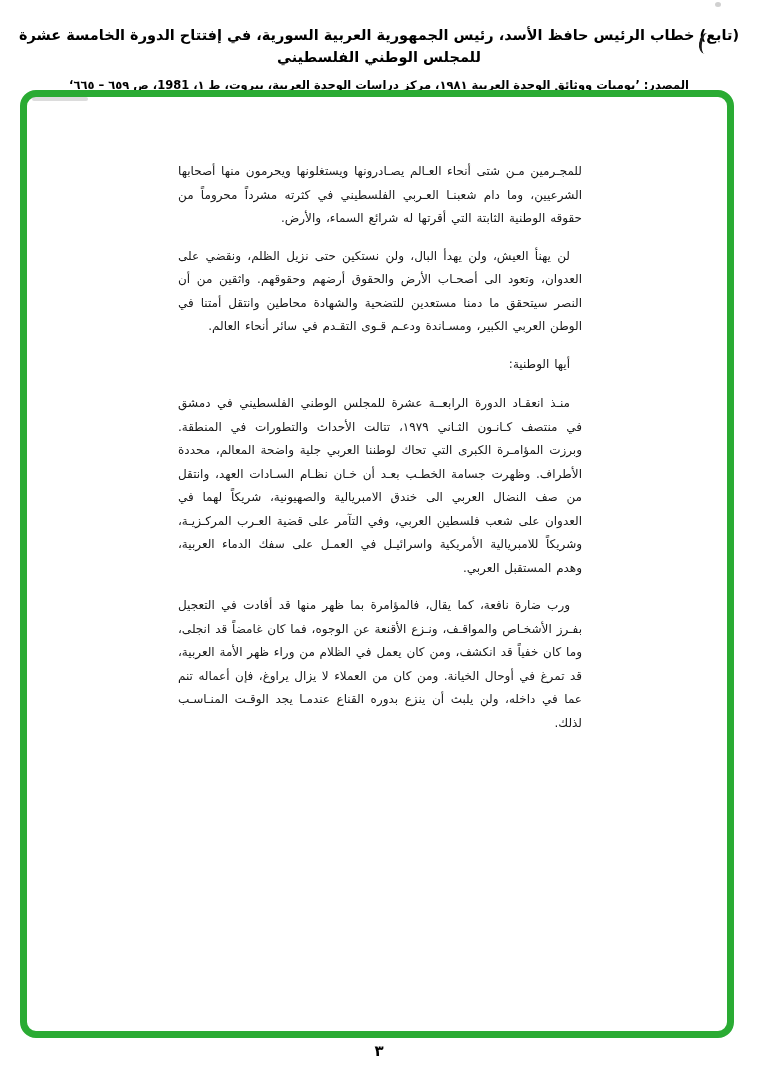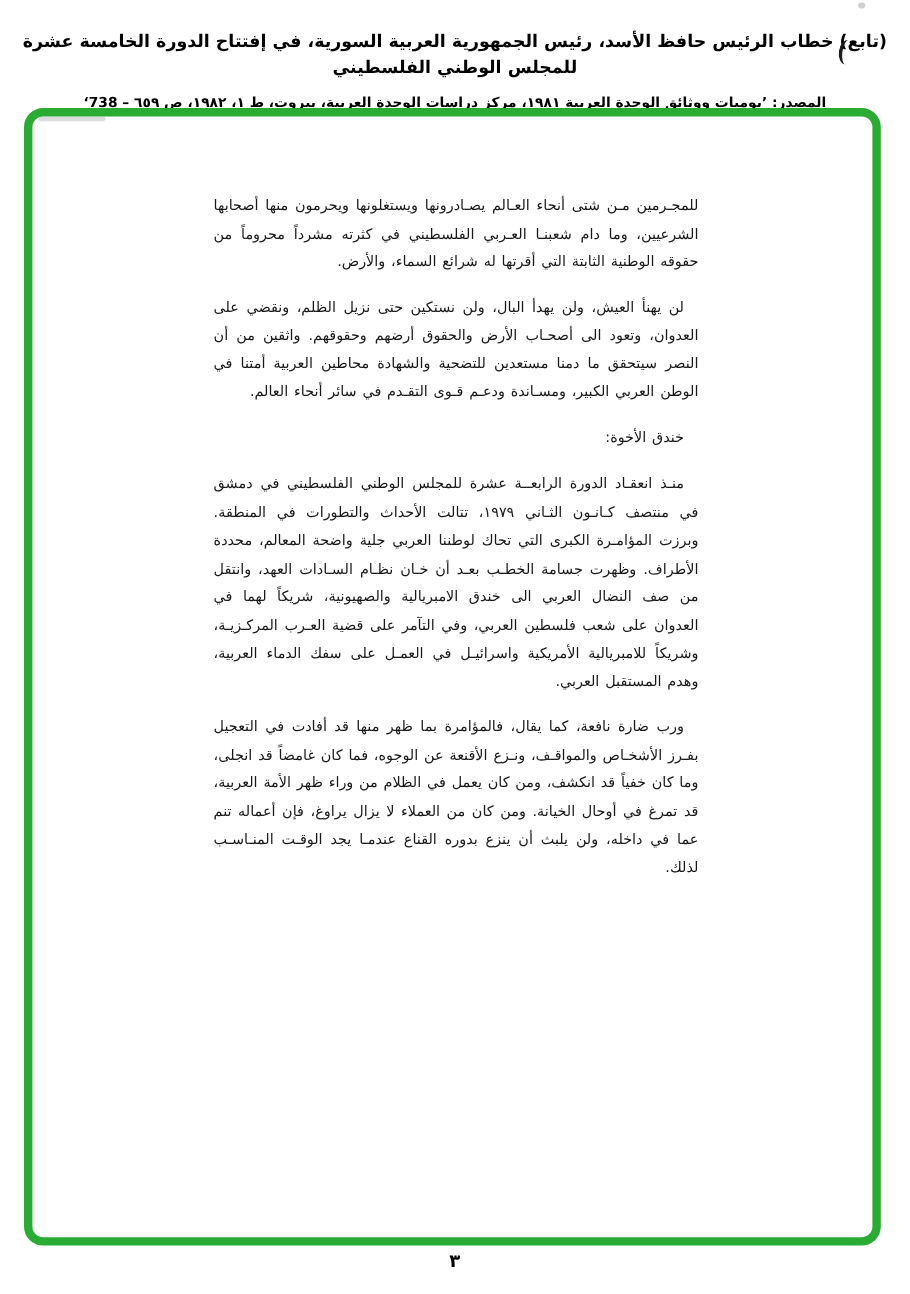--- a/index.html
+++ b/index.html
@@ -126,32 +126,32 @@
     border-radius: 50%;
   }
 </style>
 </head>
 <body>
 
 <div class="page">
 
   <div class="header">
     <div class="header-line1">(تابع) خطاب الرئيس حافظ الأسد، رئيس الجمهورية العربية السورية، في إفتتاح الدورة الخامسة عشرة للمجلس الوطني الفلسطيني</div>
-    <div class="header-line2">المصدر: ’يوميات ووثائق الوحدة العربية ١٩٨١، مركز دراسات الوحدة العربية، بيروت، ط ١، ١٩٨٢، ص ٦٥٩ – 738‘</div>
+    <div class="header-line2">المصدر: ’يوميات ووثائق الوحدة العربية ١٩٨١، مركز دراسات الوحدة العربية، بيروت، ط ١، 1981، ص ٦٥٩ – ٦٦٥‘</div>
   </div>
 
   <div class="artifact-speck"></div>
   <div class="artifact-crescent"></div>
 
   <div class="frame"></div>
   <div class="artifact-smudge"></div>
 
   <div class="text-column">
     <p class="para p-first">للمجـرمين مـن شتى أنحاء العـالم يصـادرونها ويستغلونها ويحرمون منها أصحابها الشرعيين، وما دام شعبنـا العـربي الفلسطيني في كثرته مشرداً محروماً من حقوقه الوطنية الثابتة التي أقرتها له شرائع السماء، والأرض.</p>
-    <p class="para">لن يهنأ العيش، ولن يهدأ البال، ولن نستكين حتى نزيل الظلم، ونقضي على العدوان، وتعود الى أصحـاب الأرض والحقوق أرضهم وحقوقهم. واثقين من أن النصر سيتحقق ما دمنا مستعدين للتضحية والشهادة محاطين العربية أمتنا في الوطن العربي الكبير، ومسـاندة ودعـم قـوى التقـدم في سائر أنحاء العالم.</p>
-    <p class="salutation">خندق الأخوة:</p>
+    <p class="para">لن يهنأ العيش، ولن يهدأ البال، ولن نستكين حتى نزيل الظلم، ونقضي على العدوان، وتعود الى أصحـاب الأرض والحقوق أرضهم وحقوقهم. واثقين من أن النصر سيتحقق ما دمنا مستعدين للتضحية والشهادة محاطين وانتقل أمتنا في الوطن العربي الكبير، ومسـاندة ودعـم قـوى التقـدم في سائر أنحاء العالم.</p>
+    <p class="salutation">أيها الوطنية:</p>
     <p class="para">منـذ انعقـاد الدورة الرابعــة عشرة للمجلس الوطني الفلسطيني في دمشق في منتصف كـانـون الثـاني ١٩٧٩، تتالت الأحداث والتطورات في المنطقة. وبرزت المؤامـرة الكبرى التي تحاك لوطننا العربي جلية واضحة المعالم، محددة الأطراف. وظهرت جسامة الخطـب بعـد أن خـان نظـام السـادات العهد، وانتقل من صف النضال العربي الى خندق الامبريالية والصهيونية، شريكاً لهما في العدوان على شعب فلسطين العربي، وفي التآمر على قضية العـرب المركـزيـة، وشريكاً للامبريالية الأمريكية واسرائيـل في العمـل على سفك الدماء العربية، وهدم المستقبل العربي.</p>
     <p class="para">ورب ضارة نافعة، كما يقال، فالمؤامرة بما ظهر منها قد أفادت في التعجيل بفـرز الأشخـاص والمواقـف، ونـزع الأقنعة عن الوجوه، فما كان غامضاً قد انجلى، وما كان خفياً قد انكشف، ومن كان يعمل في الظلام من وراء ظهر الأمة العربية، قد تمرغ في أوحال الخيانة. ومن كان من العملاء لا يزال يراوغ، فإن أعماله تنم عما في داخله، ولن يلبث أن ينزع بدوره القناع عندمـا يجد الوقـت المنـاسـب لذلك.</p>
   </div>
 
   <div class="page-number">٣</div>
 
 </div>
 
 </body></html>

